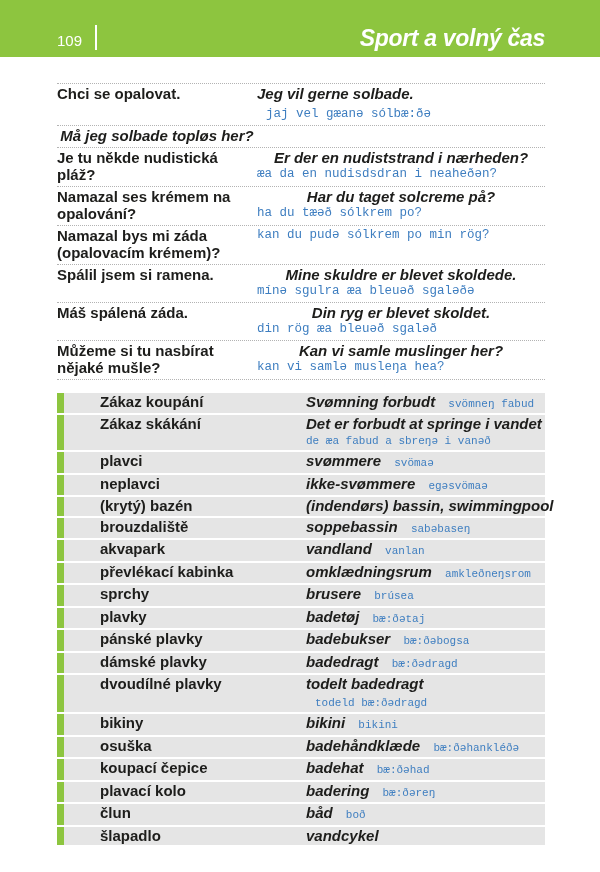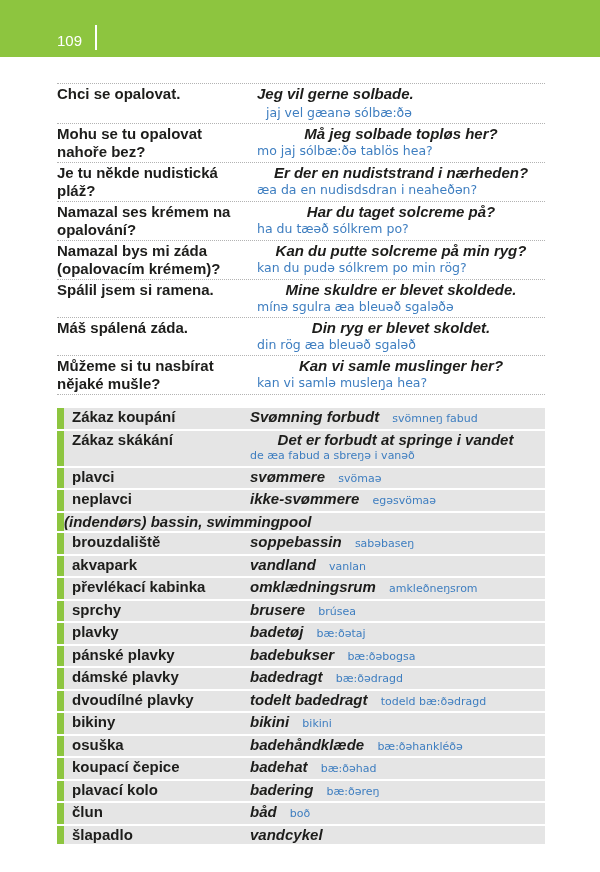--- a/index.html
+++ b/index.html
@@ -37,64 +37,64 @@
     padding:1px 0 2px;
     font-size:15px;line-height:17.5px;
   }
   .phrase-row .cz{font-weight:bold;padding-right:8px;}
   .da{font-style:italic;font-weight:bold;white-space:nowrap;}
   .ph{
     color:var(--blue);
     font-family:"DejaVu Sans",sans-serif;
     font-size:12.5px;white-space:nowrap;
   }
-  .rcell .ph{padding-left:9px;}
+  .rcell .ph{padding-left:9px;font-family:Liberation Mono, monospace;}
   .rcell.stack .da{display:block;text-align:center;}
   .rcell.stack .ph{display:block;padding-left:0;line-height:16.5px;}
   
   .vocab{margin:13px 55px 0 57px;}
   .vocab-row{
     display:grid;grid-template-columns:7px 186px 1fr;
     background:var(--gray);
     margin-bottom:2px;
     font-size:15px;line-height:16.5px;
     padding:1px 4px 1px 0;
+    gap:28px;
   }
   .vocab-row .bar{
     grid-row:1;grid-column:1;align-self:stretch;
     background:var(--green);
     margin:-1px 0;
   }
   .vocab-row .cz{font-weight:bold;padding-left:8px;padding-right:6px;}
   .vocab-row .ph{font-size:11px;}
 </style>
 </head>
 <body>
 
 <div class="page">
 
   <header class="band">
     <span class="pagenum">109</span>
     <span class="tick"></span>
+    <h1 class="title">Sport a volný čas</h1>
   </header>
 
   <section class="phrases">
   <div class="phrase-row">
     <div class="cz">Chci se opalovat.</div>
     <div class="rcell">
       <span class="da">Jeg vil gerne solbade.</span>
       <span class="ph">jaj vel gæanə sólbæ:ðə</span>
     </div>
   </div>
 
   <div class="phrase-row">
-    <div class="cz">Mohu se tu opalovat nahoře bez?</div>
     <div class="rcell stack">
       <span class="da">Må jeg solbade topløs her?</span>
-      <span class="ph">mo jaj sólbæ:ðə tablös hea?</span>
     </div>
   </div>
 
   <div class="phrase-row">
     <div class="cz">Je tu někde nudistická pláž?</div>
     <div class="rcell stack">
       <span class="da">Er der en nudiststrand i nærheden?</span>
       <span class="ph">æa da en nudisdsdran i neaheðən?</span>
     </div>
   </div>
@@ -103,21 +103,20 @@
     <div class="cz">Namazal ses krémem na opalování?</div>
     <div class="rcell stack">
       <span class="da">Har du taget solcreme på?</span>
       <span class="ph">ha du tæəð sólkrem po?</span>
     </div>
   </div>
 
   <div class="phrase-row">
     <div class="cz">Namazal bys mi záda (opalovacím krémem)?</div>
     <div class="rcell stack">
-      <span class="da">Kan du putte solcreme på min ryg?</span>
       <span class="ph">kan du pudə sólkrem po min rög?</span>
     </div>
   </div>
 
 
   <div class="phrase-row">
     <div class="cz">Spálil jsem si ramena.</div>
     <div class="rcell stack">
       <span class="da">Mine skuldre er blevet skoldede.</span>
       <span class="ph">mínə sgulra æa bleuəð sgaləðə</span>
@@ -174,20 +173,21 @@
     <div class="cz">neplavci</div>
     <div class="rcell">
       <span class="da">ikke-svømmere</span>
       <span class="ph">egəsvömaə</span>
     </div>
   </div>
 
 
   <div class="vocab-row">
     <span class="bar"></span>
+    <div class="cz">(krytý) bazén</div>
     <div class="rcell stack">
       <span class="da">(indendørs) bassin, swimmingpool</span>
     </div>
   </div>
 
   <div class="vocab-row">
     <span class="bar"></span>
     <div class="cz">brouzdaliště</div>
     <div class="rcell">
       <span class="da">soppebassin</span>

